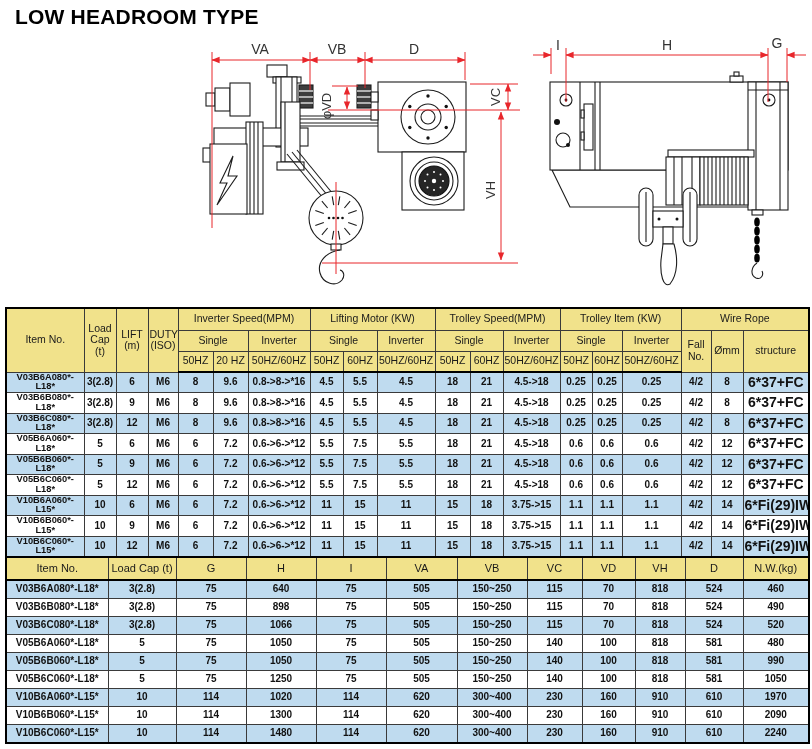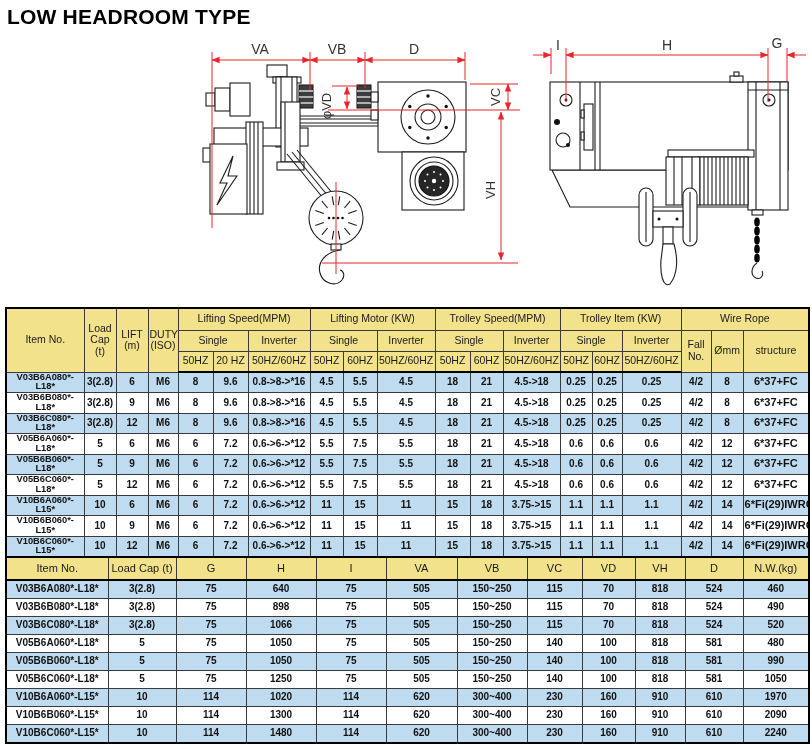--- a/index.html
+++ b/index.html
@@ -1,18 +1,18 @@
 <!DOCTYPE html>
 <html style="--dimension-red: #e8262b; --header-yellow: #f1e28b; --row-blue: #bfdbef; --ink: #1c1c1c;"><head>
 <meta charset="utf-8">
 <style>
   html,body{margin:0;padding:0;background:#fff;}
   .page{position:relative;width:812px;height:749px;background:#fff;overflow:hidden;
         font-family:"Liberation Sans",sans-serif;}
-  .title{position:absolute;left:7px;top:3px;font-weight:800;font-size:21px;line-height:1.3;
+  .title{position:absolute;left:15px;top:3px;font-weight:800;font-size:21px;line-height:1.3;
          color:#000;letter-spacing:.2px;}
   svg.drawing{position:absolute;left:0;top:32px;}
   
   .view line,.view rect,.view circle,.view path,.view polygon,.view polyline{
       stroke:#1c1c1c;stroke-width:1.1;fill:none;}
   .view .geof{fill:#ffffff;}
   .view .dark{fill:#3d3d3d;}
   .view .wline{stroke:#ffffff;stroke-width:1.2;}
   .view .dot{fill:#111;stroke:none;}
   .view .wdot{fill:#fff;stroke:none;}
@@ -29,21 +29,21 @@
   th{background:var(--header-yellow,#f1e28b);font-weight:400;font-size:10.5px;
      line-height:1.12;color:#1a1a1a;}
   td{font-weight:700;font-size:10px;color:#111;line-height:1.05;}
   tr.alt td{background:var(--row-blue,#bfdbef);}
   #perf-table{top:307px;}
   #perf-table thead tr{height:21px;}
   #perf-table thead tr:first-child{height:22px;}
   #perf-table thead tr:last-child th{border-bottom:2px solid #000;margin-top:9px;}
   #perf-table tbody td{height:18px;}
   #perf-table tbody td:first-child{font-size:9.3px;}
-  #perf-table tbody td:last-child{font-size:11px;margin-left:44px;}
+  #perf-table tbody td:last-child{font-size:14px;margin-left:44px;}
   #dim-table{top:556px;}
   #dim-table thead tr{height:23px;}
   #dim-table thead th{border-bottom:2px solid #000;font-size:11px;}
   #dim-table tbody td{height:17px;}
   #dim-table tbody td:first-child{font-size:10px;}
 </style>
 </head>
 <body>
 
 <div class="page">
@@ -297,21 +297,21 @@
       <col style="width:30px">
         <col style="width:32px">
         <col style="width:66px">
     </colgroup>
     <thead>
       <tr>
         <th rowspan="3">Item No.</th>
         <th rowspan="3">Load Cap (t)</th>
         <th rowspan="3">LIFT (m)</th>
         <th rowspan="3">DUTY (ISO)</th>
-        <th colspan="3">Lifting Speed(MPM)</th>
+        <th colspan="3">Inverter Speed(MPM)</th>
         <th colspan="3">Lifting Motor (KW)</th>
         <th colspan="3">Trolley Speed(MPM)</th>
         <th colspan="3">Trolley Item (KW)</th>
         <th colspan="3">Wire Rope</th>
       </tr>
       <tr>
         <th colspan="2">Single</th>
         <th>Inverter</th>
         <th colspan="2">Single</th>
         <th>Inverter</th>

